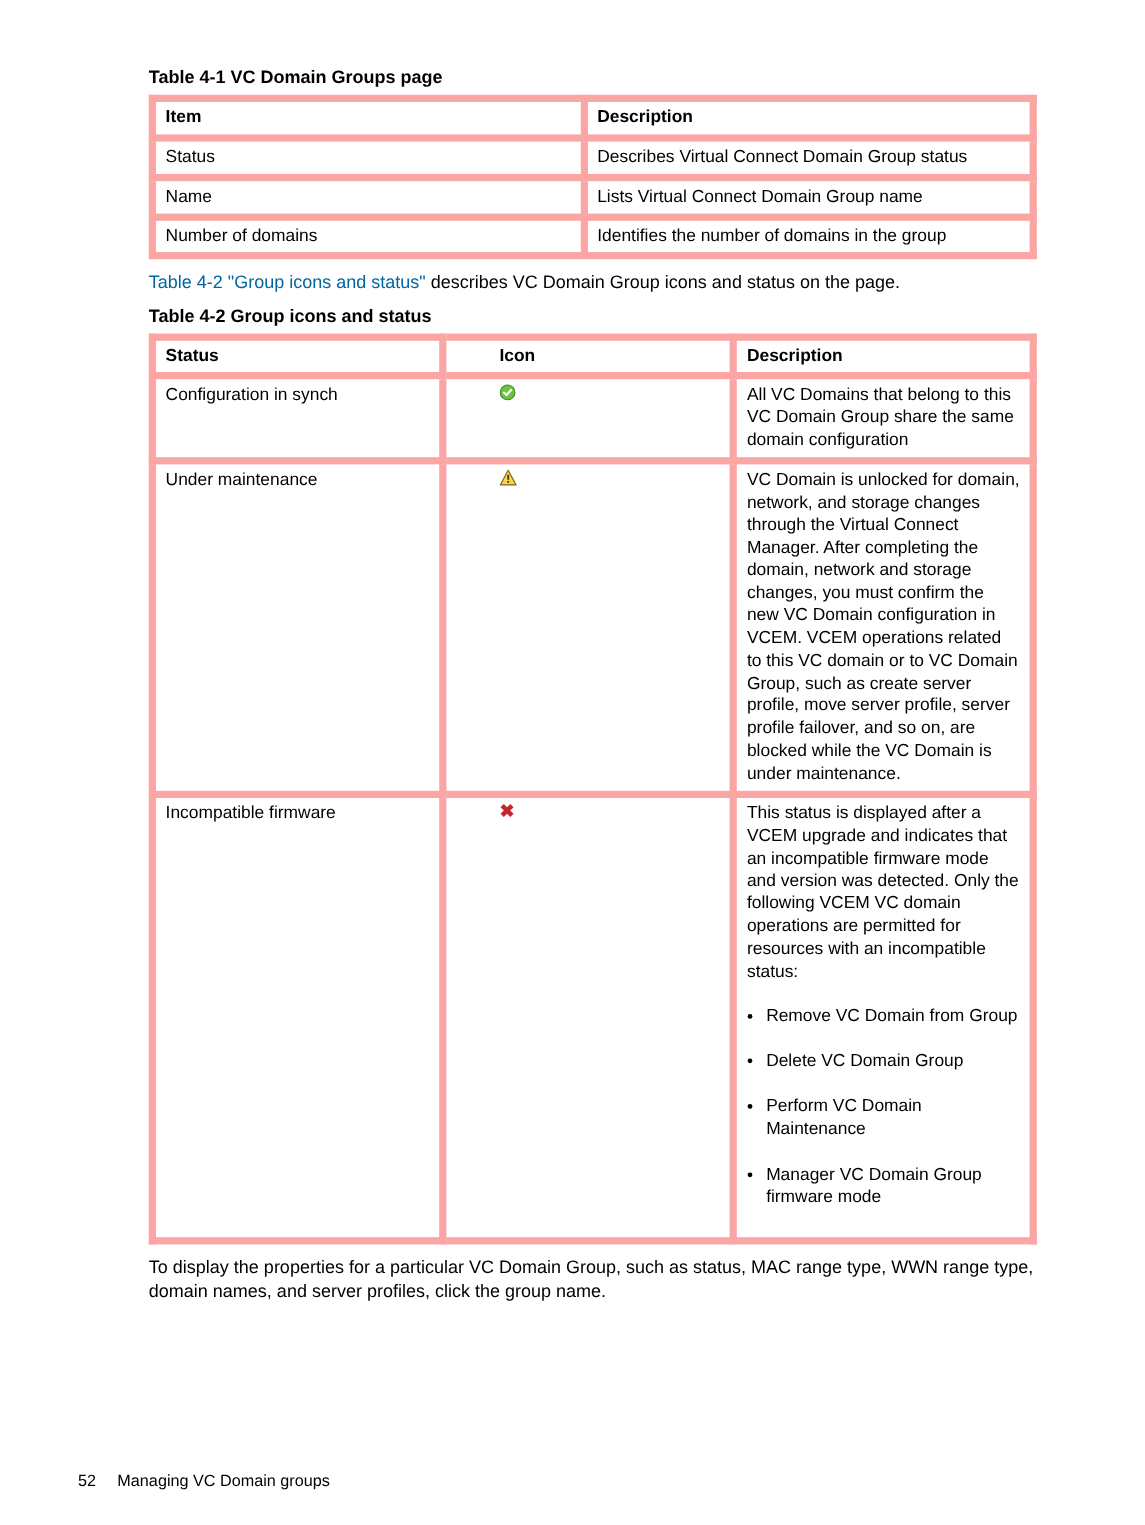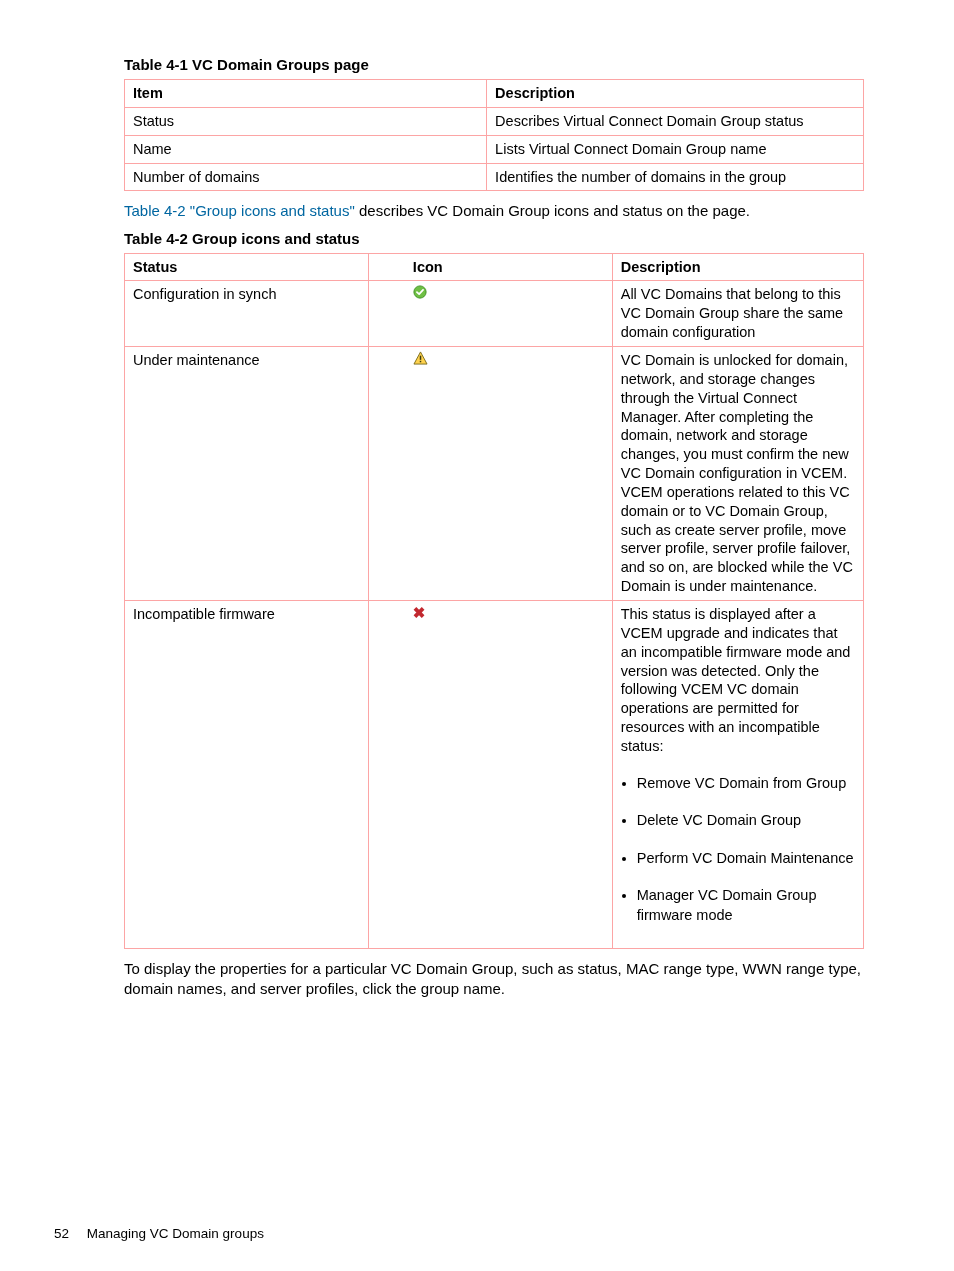--- a/index.html
+++ b/index.html
@@ -21,21 +21,21 @@
     font-weight: bold;
     margin: 0 0 6px 0;
     font-size: 15px;
   }
   table {
     border-collapse: collapse;
     width: 100%;
     margin-bottom: 10px;
   }
   table th, table td {
-    border: 1px solid #fca5a5;
+    border: 6px solid #fca5a5;
     padding: 4px 8px;
     text-align: left;
     vertical-align: top;
     font-size: 14.5px;
     line-height: 1.3;
   }
   table th {
     font-weight: bold;
   }
   .tbl1 th:nth-child(1), .tbl1 td:nth-child(1) { width: 49%; }
@@ -67,20 +67,21 @@
     font-size: 14.5px;
   }
   .footer {
     position: absolute;
     bottom: 30px;
     left: 54px;
     font-size: 13.5px;
   }
   .footer .pageno {
     margin-right: 14px;
+    margin-left: 11px;
   }
   .icon {
     display: inline-block;
     vertical-align: top;
   }
   
   .icon-ok {
     width: 14px; height: 14px;
   }
   .icon-warn { width: 15px; height: 14px; }

